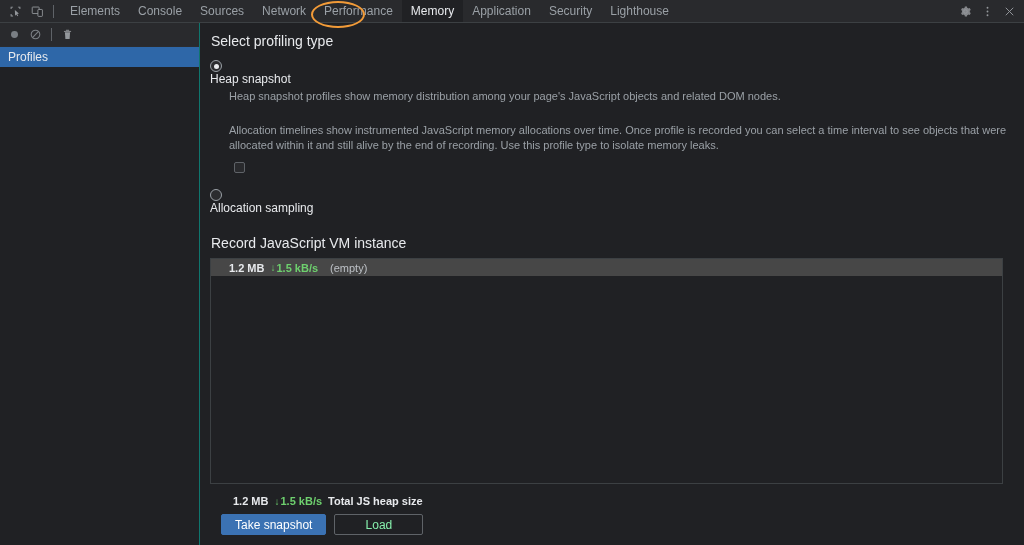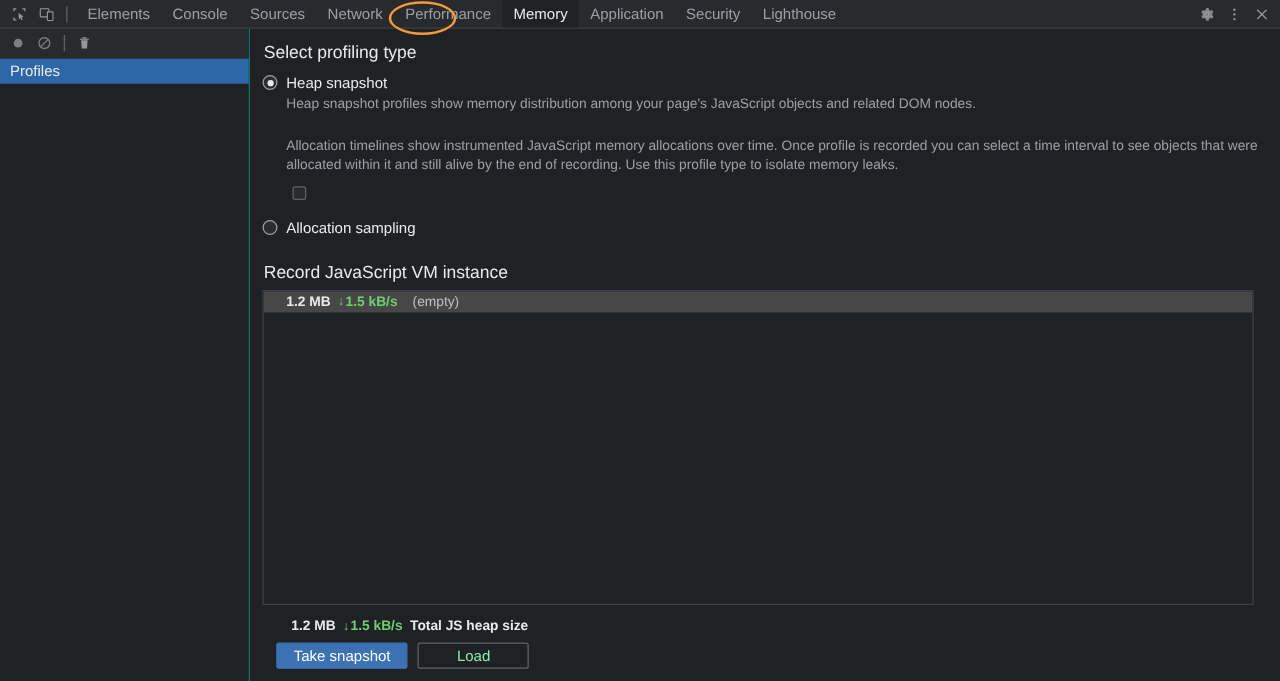--- a/index.html
+++ b/index.html
@@ -95,21 +95,21 @@
     display:flex; flex-direction:column;
     min-width: 0;
   }
   .section-title {
     font-size: 14px;
     color: #e8eaed;
     margin: 2px 0 10px 1px;
     font-weight: normal;
   }
   .opt { margin-bottom: 2px; }
-  .opt-head { display:flex; align-items:flex-start; }
+  .opt-head { display:flex; align-items:flex-start;flex-direction:column; }
   .radio {
     width: 12px; height: 12px; min-width:12px;
     border-radius: 50%;
     border: 1px solid #9aa0a6;
     background: #2b2c2f;
     margin: 1px 7px 0 0;
     display:flex; align-items:center; justify-content:center;
     box-sizing: border-box;
   }
   .radio.checked::after {

